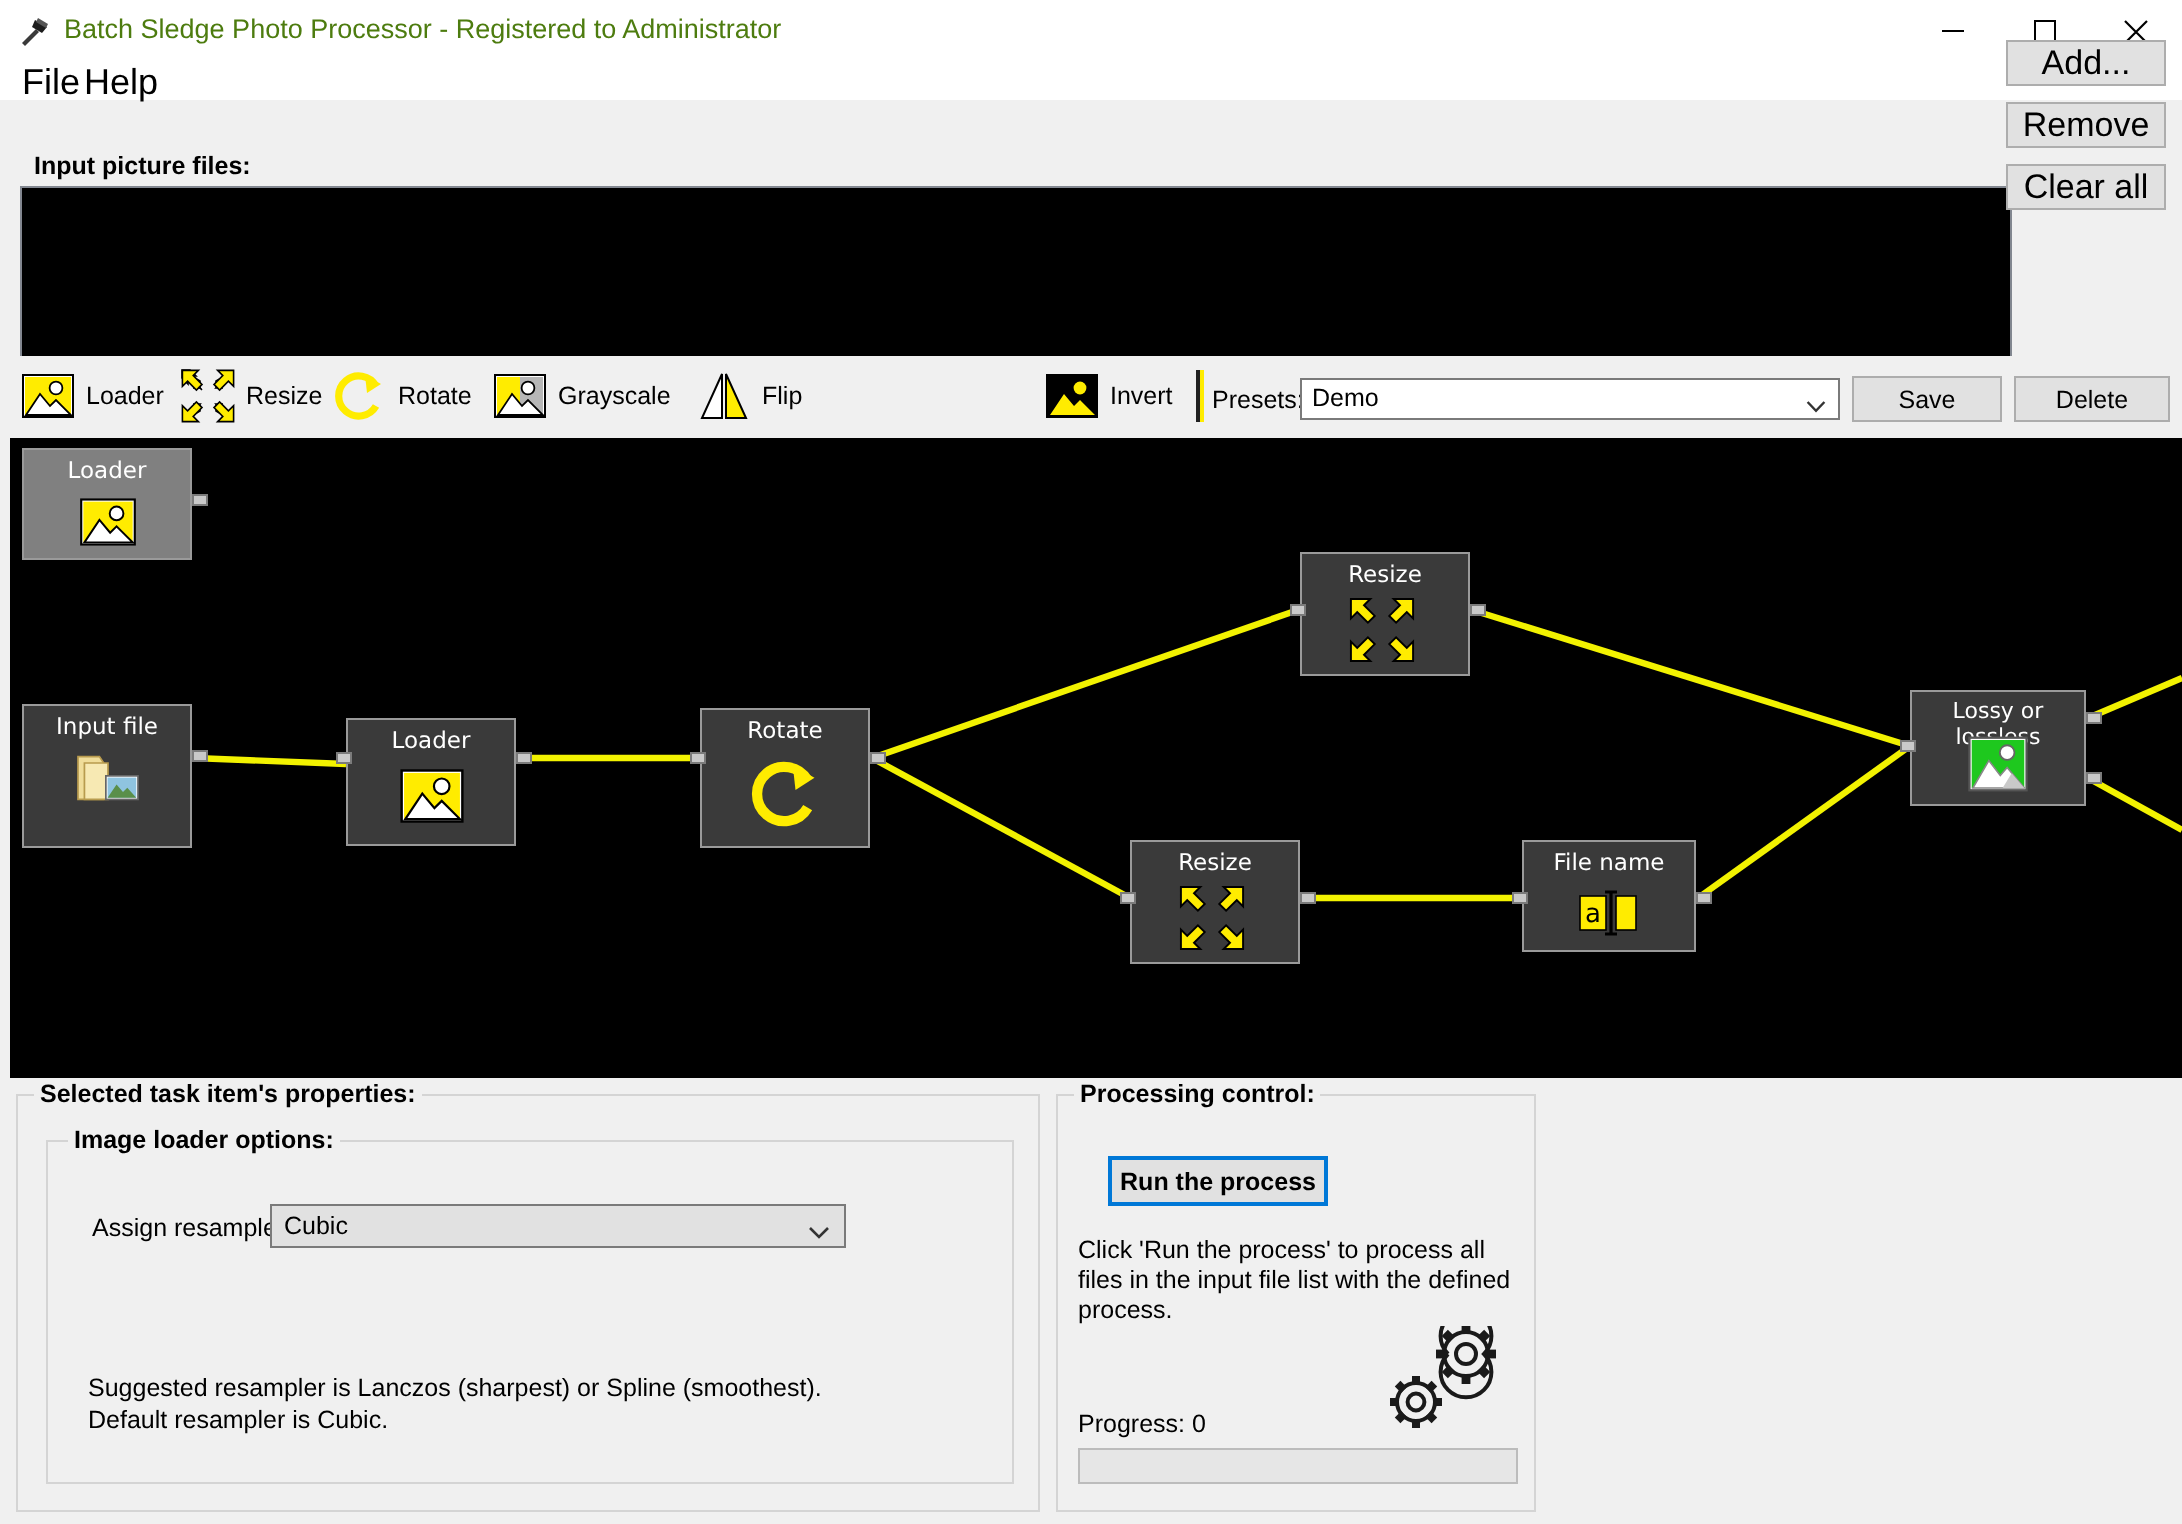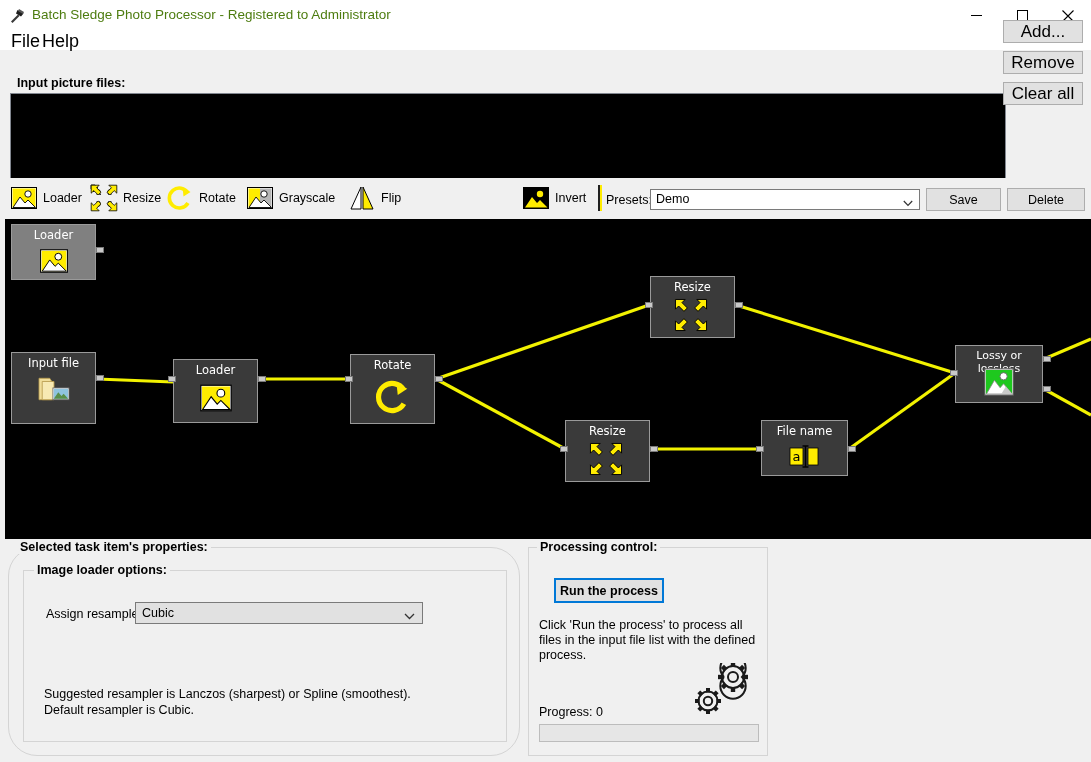--- a/index.html
+++ b/index.html
@@ -58,21 +58,21 @@
   .node.selected{background:#808080;}
   .node .nlabel{position:absolute;left:0;right:0;top:3px;text-align:center;color:#fff;font-size:11.5px;
      font-family:"DejaVu Sans", sans-serif;}
   .node .nicon{position:absolute;left:50%;transform:translateX(-50%);top:21px;width:38px;height:38px;}
   .port{position:absolute;width:8px;height:6px;background:#c9c9c9;border:1px solid #7b7b7b;box-sizing:border-box;}
   .wire{position:absolute;left:0;top:0;width:1086px;height:320px;pointer-events:none;}
 
   
   .grp{position:absolute;border:1px solid #d4d4d4;box-sizing:border-box;}
   .grp > .glab{position:absolute;left:8px;top:-8px;font-weight:bold;font-size:12.5px;background:#f0f0f0;padding:0 3px;white-space:nowrap;}
-  .grp-props{left:8px;top:547px;width:512px;height:209px;border-radius:29px;}
+  .grp-props{left:8px;top:547px;width:512px;height:209px;}
   .grp-loader{position:absolute;left:14px;top:22px;width:484px;height:172px;border:1px solid #d4d4d4;box-sizing:border-box;}
   .grp-loader > .glab2{position:absolute;left:10px;top:-8px;font-weight:bold;font-size:12.5px;background:#f0f0f0;padding:0 3px;}
   .lbl-resampler{position:absolute;left:22px;top:36px;font-size:12.5px;}
   .combo-resampler{position:absolute;left:111px;top:31px;width:288px;height:22px;background:#e1e1e1;border:1px solid #7a7a7a;box-sizing:border-box;}
   .combo-resampler .cval{position:absolute;left:6px;top:3px;font-size:12.5px;}
   .combo-resampler .chev{position:absolute;right:7px;top:6px;}
   .hint{position:absolute;left:20px;top:115px;font-size:12.5px;line-height:16px;white-space:pre-line;}
 
   .grp-proc{left:528px;top:547px;width:240px;height:209px;}
   .runbtn{position:absolute;left:25px;top:30px;width:110px;height:25px;background:#e1e1e1;border:2px solid #0078d7;

